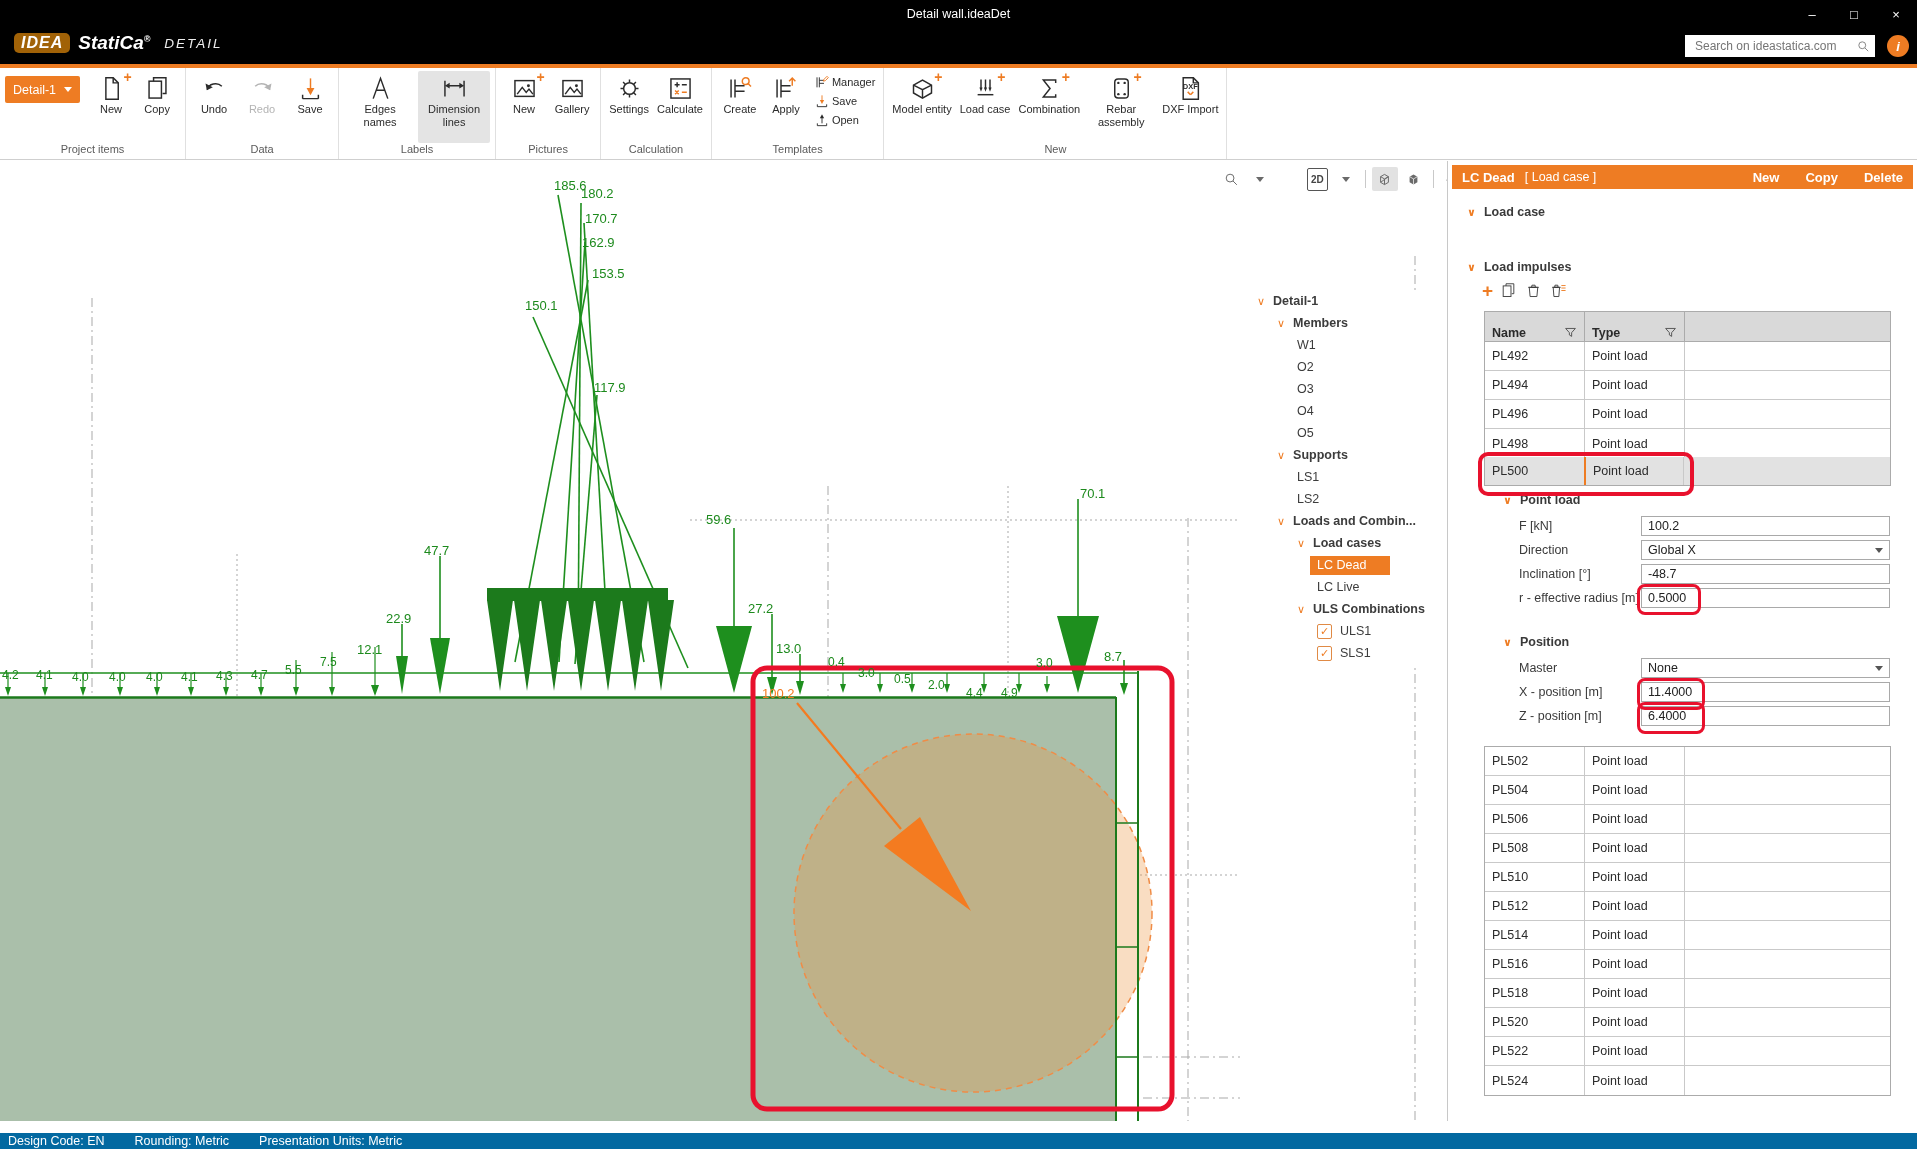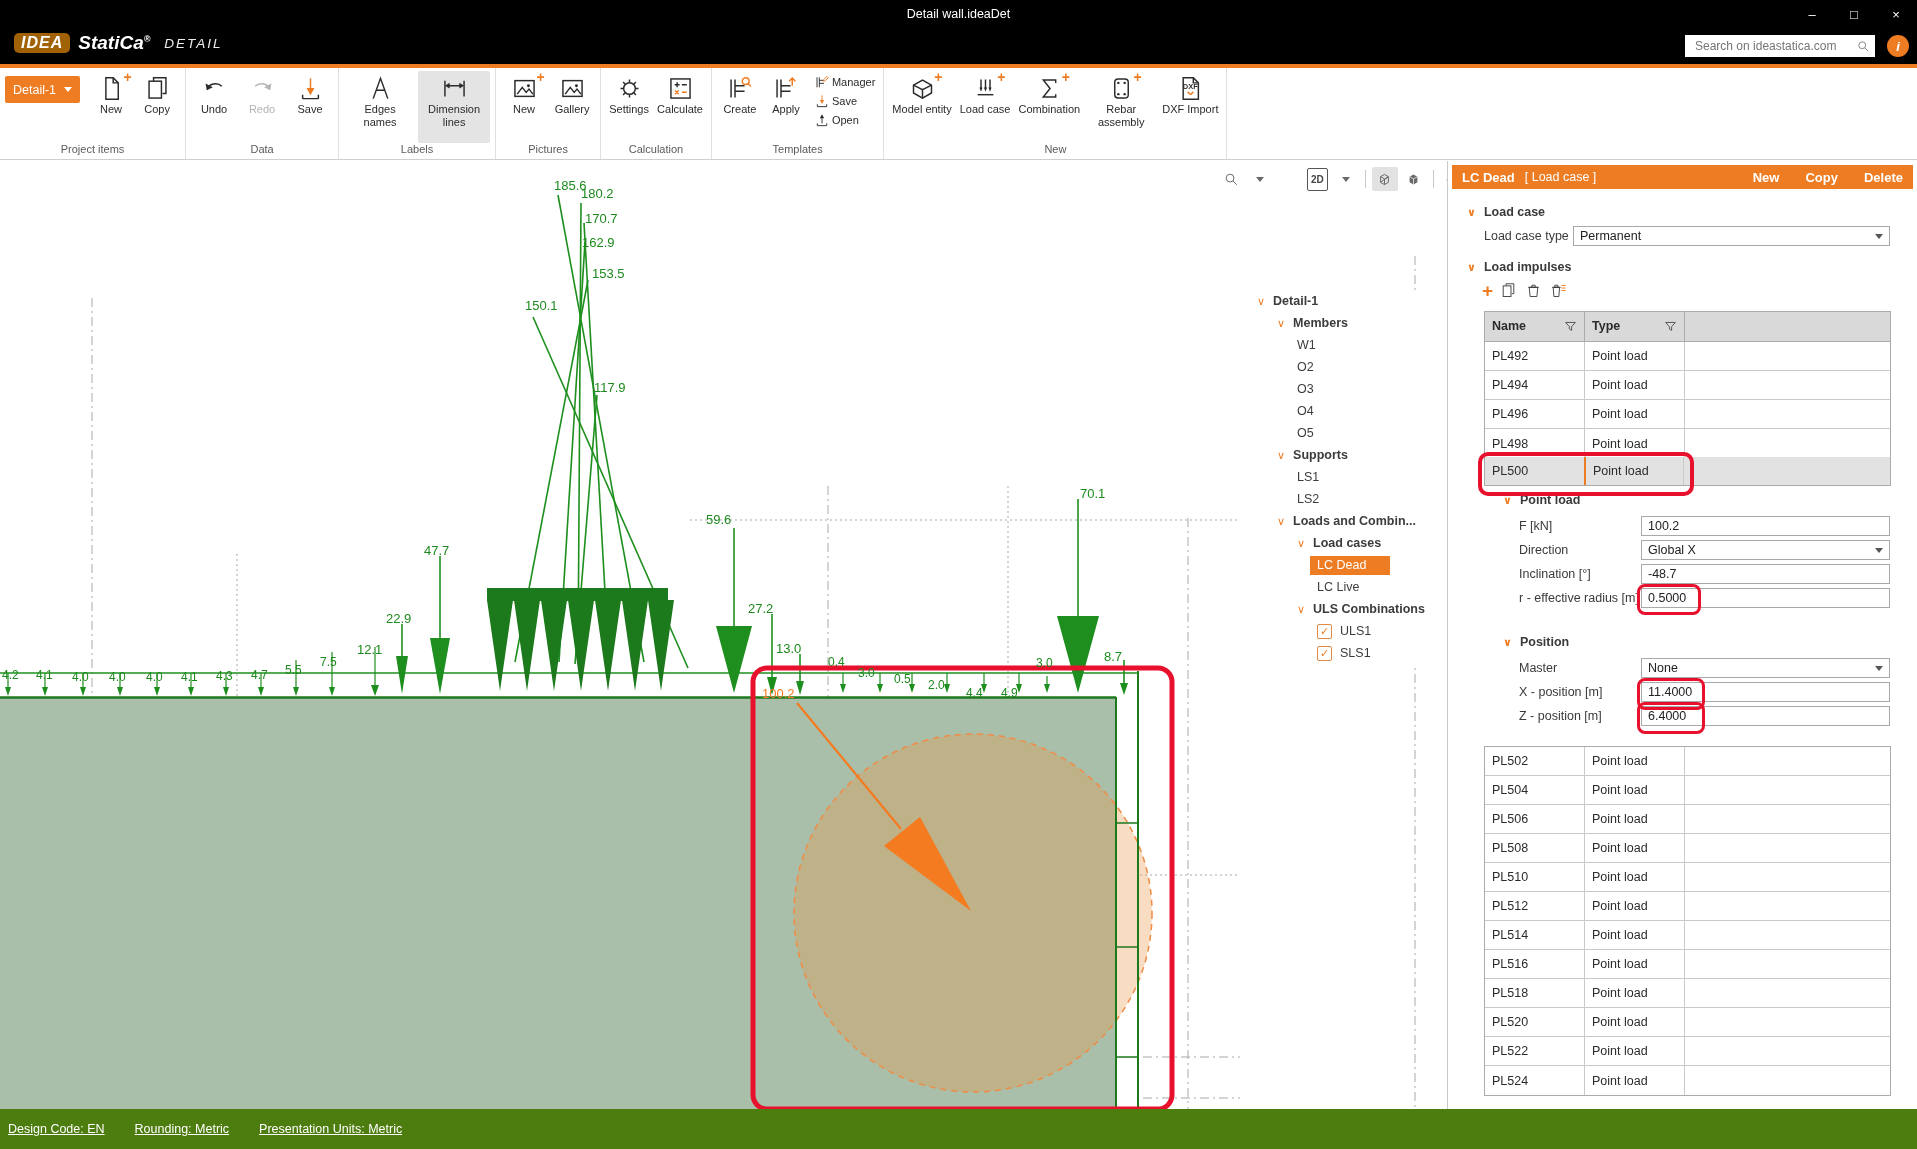--- a/index.html
+++ b/index.html
@@ -91,21 +91,21 @@
   .p-row .lbl{width:89px;}
   .p-select{flex:1;border:1px solid #a9a9a9;height:20px;display:flex;align-items:center;padding:0 6px;box-sizing:border-box;
             font-size:12.5px;color:#222;cursor:pointer;}
   .p-select .cssdown{margin-left:auto;color:#555;}
   .imp-icons{position:absolute;left:34px;top:121px;display:flex;gap:7px;align-items:center;}
   .imp-icons .iic{width:18px;height:18px;cursor:pointer;}
   .imp-icons .plusic{color:#ee7c23;font-size:19px;font-weight:bold;line-height:18px;cursor:pointer;}
   .imp-icons svg{width:17px;height:17px;stroke:#3c3c3c;fill:none;stroke-width:1.3;}
   .ptable{position:absolute;left:36px;width:407px;border:1px solid #ababab;box-sizing:border-box;}
   .ptable-head{display:flex;background:#d9d9d9;height:29px;border-bottom:1px solid #ababab;}
-  .hc{display:flex;align-items:flex-end;font-weight:bold;font-size:12.5px;padding:8px 7px;box-sizing:border-box;}
+  .hc{display:flex;align-items:flex-start;font-weight:bold;font-size:12.5px;padding:14px 7px;box-sizing:border-box;}
   .hc .funnel{margin-left:auto;width:13px;height:13px;stroke:#555;fill:none;stroke-width:1.2;}
   .hc-name{width:100px;border-right:1px solid #ababab;}
   .hc-type{width:100px;border-right:1px solid #ababab;}
   .hc-rest{flex:1;}
   .trow{display:flex;height:29px;border-bottom:1px solid #c9c9c9;box-sizing:border-box;background:#fff;}
   .trow:last-child{border-bottom:none;}
   .tc{display:flex;align-items:center;font-size:12.5px;padding:0 7px;box-sizing:border-box;}
   .tc-name{width:100px;border-right:1px solid #c9c9c9;}
   .tc-type{width:100px;border-right:1px solid #c9c9c9;}
   .tc-rest{flex:1;}
@@ -115,22 +115,22 @@
   .frow{position:absolute;left:71px;right:27px;height:22px;display:flex;align-items:center;font-size:12.5px;color:#3a3a3a;}
   .frow .flabel{width:122px;}
   .fval-wrap{flex:1;border:1px solid #a9a9a9;height:20px;display:flex;align-items:center;padding:0 6px;box-sizing:border-box;}
   .fv{font-size:12.5px;color:#222;}
   .fv.hl{position:relative;z-index:7;}
   .frow .cssdown{display:none;}
   .frow.sel .cssdown{display:inline-block;margin-left:auto;color:#555;}
   .red-ring{position:absolute;border:4px solid #e8112d;border-radius:10px;z-index:7;pointer-events:none;}
   .red-ring.thin{border-width:3px;border-radius:8px;}
   
-  .statusbar{position:absolute;left:0;bottom:0;width:100%;height:40px;background:#4d7c0f;color:#fff;z-index:9;
-             display:flex;align-items:center;gap:30px;padding-left:8px;box-sizing:border-box;font-size:12.5px;text-decoration:underline;}
+  .statusbar{position:absolute;left:0;bottom:0;width:100%;height:16px;background:#0369a1;color:#fff;z-index:9;
+             display:flex;align-items:center;gap:30px;padding-left:8px;box-sizing:border-box;font-size:12.5px;}
   .hidden-defs{position:absolute;width:0;height:0;overflow:hidden;}
 </style>
 </head>
 <body>
 
 <svg class="hidden-defs" aria-hidden="true">
   <defs>
     <symbol id="i-file" viewBox="0 0 24 24">
         <path d="M7 2.5h6.5L18 7v14.5H7z"></path>
         <path d="M13.5 2.5V7H18"></path>
@@ -769,27 +769,20 @@
     <span>New</span>
         <span>Copy</span>
         <span>Delete</span>
       </div>
   </div>
 
   <div class="sec-head" style="top:44px">
     <span class="tchev">∨</span>
     <span>Load case</span>
   </div>
-  <div class="p-row" style="top:64px">
-    <span class="lbl">Load case type</span>
-    <div class="p-select">
-      <span>Permanent</span>
-      <span class="cssdown"></span>
-    </div>
-  </div>
 
   <div class="sec-head" style="top:99px">
     <span class="tchev">∨</span>
     <span>Load impulses</span>
   </div>
   <div class="imp-icons">
     <span class="plusic">+</span>
     <span class="iic"><svg>
           <use href="#i-copy2"></use>
         </svg></span>

